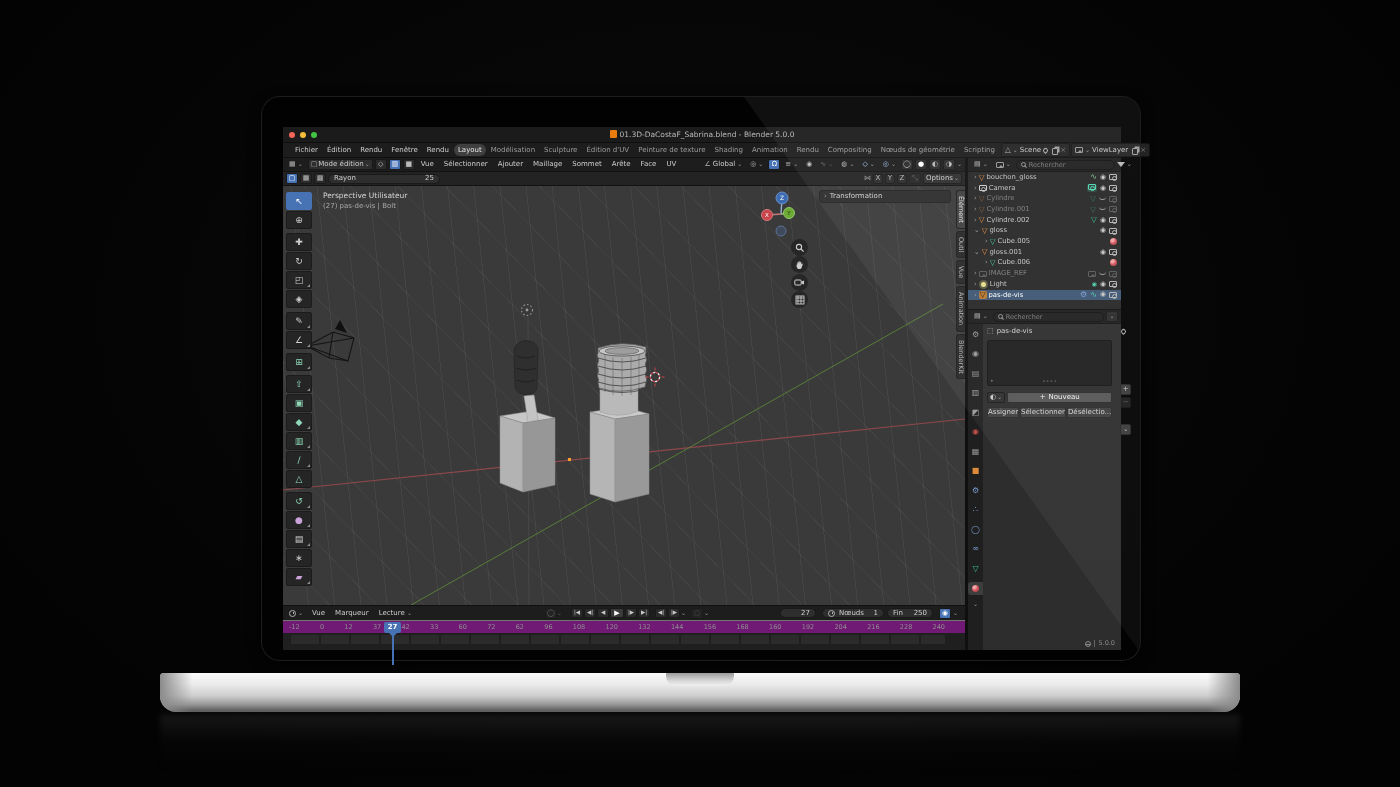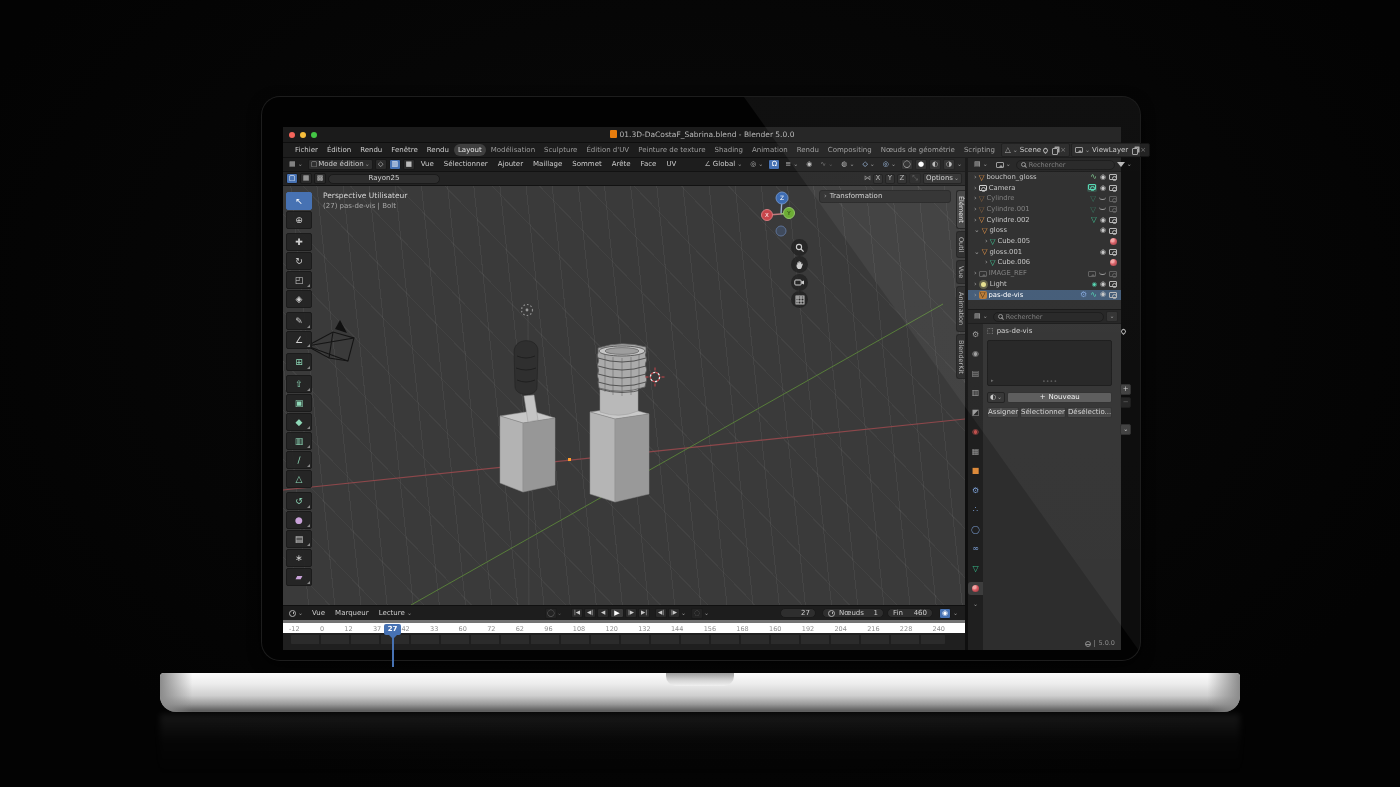--- a/index.html
+++ b/index.html
@@ -72,21 +72,21 @@
   .np-head{position:absolute;left:536px;top:4px;width:132px;height:13px;background:rgba(44,44,44,.96);border:1px solid #222;border-radius:3px;display:flex;align-items:center;gap:3px;padding:0 4px;color:#d0d0d0;z-index:6}
   .np-tabs{position:absolute;right:0;top:4px;display:flex;flex-direction:column;gap:2px;z-index:6}
   .np-tab{writing-mode:vertical-rl;font-size:6.5px;color:#b2b2b2;background:#272727;border:1px solid #1d1d1d;border-right:0;border-radius:3px 0 0 3px;padding:5px 1px}
   .np-tab.on{background:#3f3f3f;color:#e2e2e2}
 
   
   .tline{height:45px;background:#1d1d1d;border-top:1px solid #101010;position:relative}
   .tl-head{height:14px;display:flex;align-items:center;gap:2px;padding:0 3px;position:relative}
   .pb{width:12px;height:10px;display:grid;place-items:center;background:#2b2b2b;border:1px solid #1a1a1a;border-radius:2px;color:#c9c9c9;font-size:5.5px}
   .pb.play{width:14px;background:#3a3a3a;color:#fff;font-size:7px}
-  .ruler{height:13px;background:#ffffff;position:relative;border-top:3px solid #737373}
+  .ruler{height:13px;background:#701a75;position:relative;border-top:1px solid #737373}
   .rlbls{position:absolute;left:6px;right:20px;top:3px;display:flex;justify-content:space-between;color:#8f8f8f;font-size:6.5px}
   .phead{position:absolute;left:101px;top:1px;width:17px;height:11px;background:#4772b3;border-radius:2px;color:#fff;font-weight:bold;font-size:7px;display:grid;place-items:center;z-index:4}
   .phead::after{content:"";position:absolute;left:50%;top:11px;transform:translateX(-50%);border-left:4px solid transparent;border-right:4px solid transparent;border-top:4px solid #4772b3}
   .pline{position:absolute;left:109px;top:12px;width:1.5px;height:32px;background:#4772b3;z-index:3}
   .chans{height:17px;background:#1f1f1f;position:relative}
   .chans .strip{position:absolute;left:8px;right:20px;top:2px;height:9px;background:repeating-linear-gradient(90deg,#2b2b2b 0 28px,#1f1f1f 28px 30px);border-radius:1px}
 
   
   .outliner{height:152px;border-bottom:1px solid #0f0f0f;background:#272727;display:flex;flex-direction:column}
   .o-head{height:14px;background:#1d1d1d;display:flex;align-items:center;gap:2px;padding:0 3px;border-bottom:1px solid #131313}
@@ -268,21 +268,21 @@
               <span class="msq" style="color:#fff">●</span>
               <span class="msq">◐</span>
               <span class="msq">◑</span>
               <span class="i i-dd"></span>
             </div>
 
             <div class="vph2">
               <span class="msq on">▢</span>
               <span class="msq">▦</span>
               <span class="msq">▩</span>
-              <span class="fld" style="width:112px;justify-content:center">
+              <span class="fld" style="width:112px;justify-content:space-between">
                 <span>Rayon</span>
                   <span>25</span>
               </span>
               <span class="sp"></span>
               <span style="color:#9a9a9a">⋈</span>
               <span class="xyz">X</span>
               <span class="xyz">Y</span>
               <span class="xyz">Z</span>
               <span class="msq dim">⤡</span>
               <span class="hbtn tile">
@@ -458,21 +458,21 @@
                 <span class="fld" style="position:absolute;left:497px;width:36px;justify-content:flex-end">27</span>
                 <span class="fld" style="position:absolute;left:539px;width:62px;gap:4px">
                   <span class="i i-clock"></span>
                   <span>Nœuds</span>
                     <span class="sp"></span>
                     <span>1</span>
                 </span>
                 <span class="fld" style="position:absolute;left:604px;width:46px;gap:4px">
                   <span>Fin</span>
                     <span class="sp"></span>
-                    <span>460</span>
+                    <span>250</span>
                 </span>
                 <span style="position:absolute;left:656px;display:flex;gap:2px;align-items:center">
                   <span class="msq" style="background:#4772b3;color:#fff">◉</span>
                   <span class="i i-dd"></span>
                 </span>
               </div>
               <div class="ruler">
                 <div class="rlbls">
                   <span>-12</span>
                     <span>0</span>

